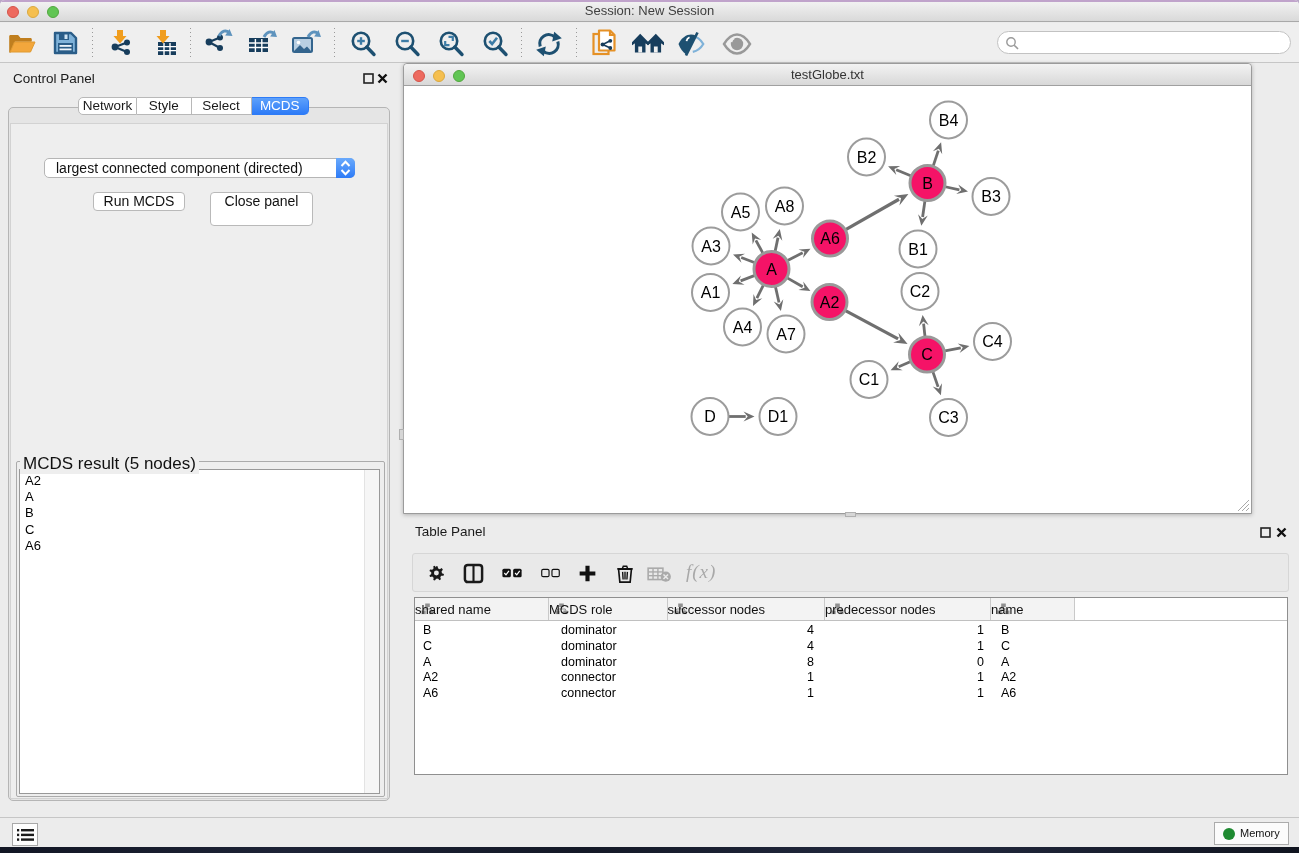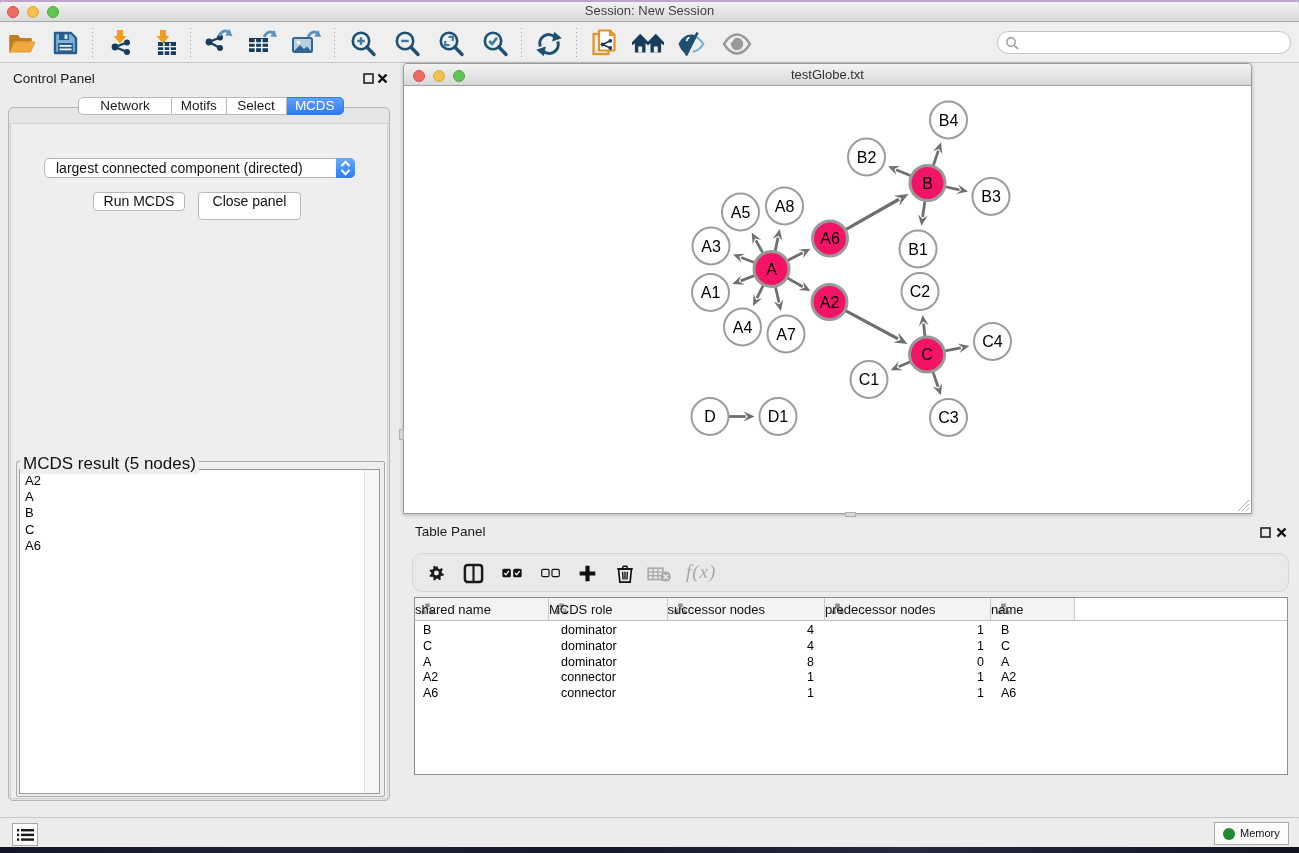--- a/index.html
+++ b/index.html
@@ -30,21 +30,21 @@
 #mcds-group { position:absolute; left:16px; top:461px; width:369px; height:336px; border:1px solid #ababab; border-radius:2px; }
 #mcds-label { position:absolute; left:20px; top:454px; background:#eeeeee; padding:0 3px; font-size:17px; color:#111; }
 #mcds-list { position:absolute; left:2px; top:7px; width:361px; height:325px; background:#fff; border:1px solid #999; font-size:13px; color:#000; }
 #mcds-list .sb { position:absolute; right:0; top:0; width:15px; height:100%; background:#f6f6f6; border-left:1px solid #e3e3e3; }
 
 #net { position:absolute; left:403px; top:63px; width:849px; height:451px; background:#fff; border:1px solid #9b9b9b; border-radius:4px 4px 0 0; box-shadow:0 1px 4px rgba(0,0,0,0.25); }
 #net-tb { position:absolute; left:0; top:0; width:100%; height:22px; background:linear-gradient(#f3f3f3,#d8d8d8); border-bottom:1px solid #a0a0a0; border-radius:4px 4px 0 0; }
 #net-tb .title { position:absolute; left:0; right:0; top:3px; text-align:center; font-size:13px; color:#333; }
 
 #tp-title { position:absolute; left:415px; top:524px; font-size:13.5px; color:#1a1a1a; }
-#tp-toolbar { position:absolute; left:412px; top:553px; width:877px; height:39px; background:#e9e9e9; border:1px solid #d6d6d6; border-radius:10px; }
+#tp-toolbar { position:absolute; left:412px; top:553px; width:877px; height:39px; background:#e9e9e9; border:1px solid #d6d6d6; border-radius:3px; }
 #tbl { position:absolute; left:414px; top:597px; width:874px; height:178px; background:#fff; border:1px solid #8f8f8f; }
 .th { position:absolute; top:0; height:22px; background:#f3f3f3; border-right:1px solid #c9c9c9; font-size:13px; color:#111; }
 .th .lbl { position:absolute; left:0; right:0; top:4px; text-align:left; }
 .td { position:absolute; font-size:12.5px; color:#000; }
 
 #status { position:absolute; left:0; top:817px; width:1299px; height:31px; background:#ececec; border-top:1px solid #c6c6c6; }
 #lstbtn { position:absolute; left:12px; top:823px; width:26px; height:23px; background:#fdfdfd; border:1px solid #a8a8a8; }
 #membtn { position:absolute; left:1214px; top:822px; width:75px; height:23px; background:#fbfbfb; border:1px solid #ababab; font-size:11px; color:#111; }
 #darkstrip { position:absolute; left:0; top:847px; width:1299px; height:6px; background:linear-gradient(90deg,#121624,#1d2336 22%,#141927 45%,#232a40 70%,#10141f 100%); }
 .fico { position:absolute; }
@@ -192,36 +192,36 @@
 <div id="cp-title">Control Panel</div>
 <svg class="fico" style="left:363px;top:73px" width="11" height="11" viewBox="0 0 11 11">
       <rect x="1" y="1" width="9" height="9" fill="none" stroke="#222" stroke-width="1.6"></rect>
     </svg>
 <svg class="fico" style="left:377px;top:73px" width="11" height="11" viewBox="0 0 11 11">
       <path d="M1.5 1.5 L9.5 9.5 M9.5 1.5 L1.5 9.5" stroke="#111" stroke-width="2.4"></path>
     </svg>
 <div id="cp-box"></div>
 <div id="cp-inner"></div>
 <div class="seg" style="left:78px;top:97px;height:17.5px;">
-  <div class="sg" style="width:94px">Network</div>
-  <div class="sg" style="width:54.5px">Motifs</div>
+  <div class="sg" style="width:59px">Network</div>
+  <div class="sg" style="width:54.5px">Style</div>
   <div class="sg" style="width:60px">Select</div>
   <div class="sg on" style="width:57.5px">MCDS</div>
 </div>
 <div id="combo">
       <span class="ct">largest connected component (directed)</span>
   <div class="cap">
         <svg style="position:absolute;left:3px;top:2px" width="13" height="16" viewBox="0 0 13 16">
     <path d="M2.5 6 L6.5 1.8 L10.5 6" fill="none" stroke="#fff" stroke-width="2"></path>
     <path d="M2.5 10 L6.5 14.2 L10.5 10" fill="none" stroke="#fff" stroke-width="2"></path>
   </svg>
       </div>
 </div>
 <div class="btn" style="left:93px;top:192px;width:92px;height:19px;line-height:17px">Run MCDS</div>
-<div class="btn" style="left:198px;top:192px;width:103px;height:28px;line-height:17px">Close panel</div>
+<div class="btn" style="left:210px;top:192px;width:103px;height:34px;line-height:17px">Close panel</div>
 <div id="mcds-group">
   <div id="mcds-list">
     <div style="padding:3px 0 0 5px;line-height:16.2px">A2<br>A<br>B<br>C<br>A6</div>
     <div class="sb"></div>
   </div>
 </div>
 <div id="mcds-label">MCDS result (5 nodes)</div>
 
 <div id="net">
   <div id="net-tb">

